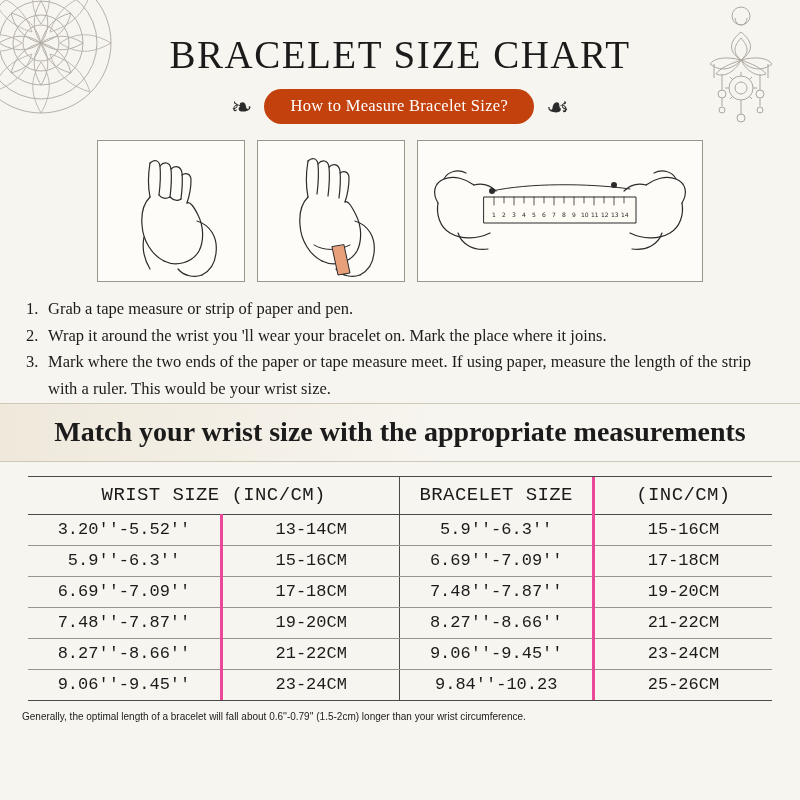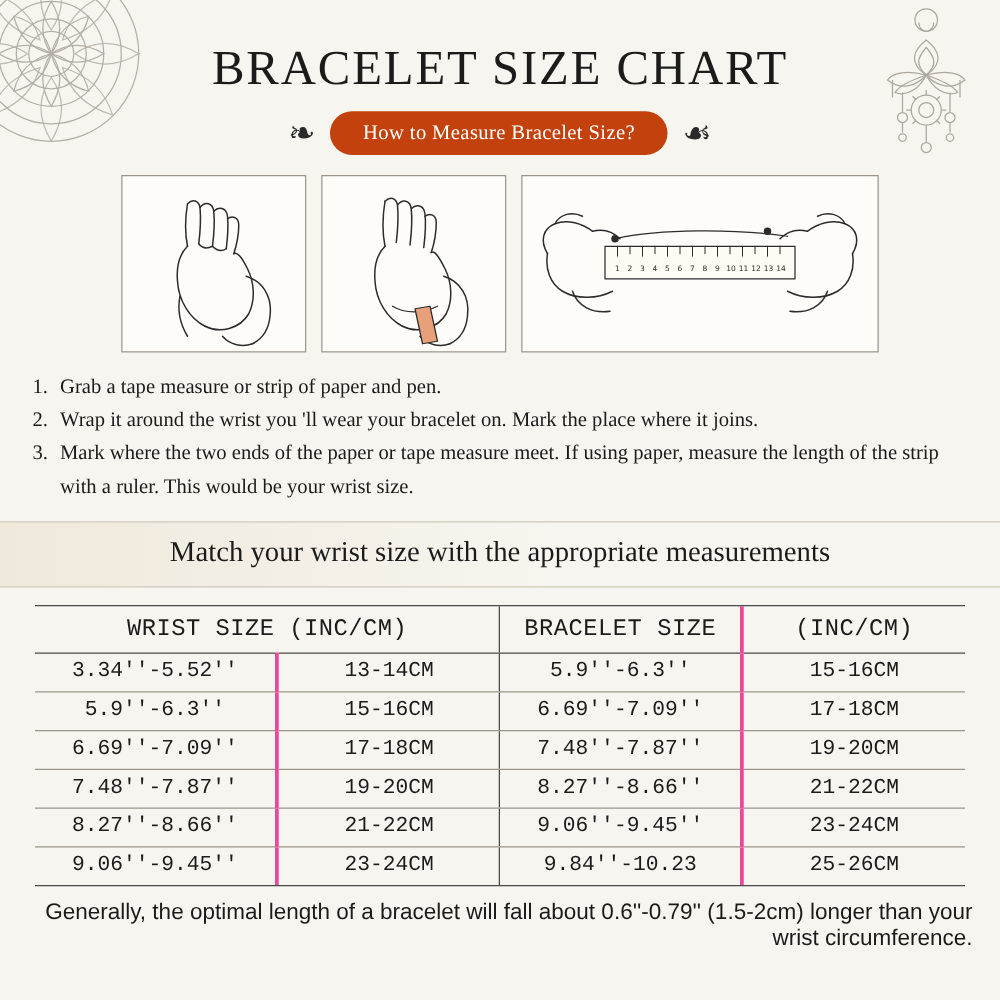--- a/index.html
+++ b/index.html
@@ -85,28 +85,28 @@
   }
   .step {
     display: flex;
     gap: 6px;
   }
   .step .num { width: 16px; flex: none; }
   .step .txt { flex: 1; }
 
   
   .match-band {
-    margin-top: 14px;
     padding: 10px 30px 12px 30px;
     background: linear-gradient(90deg, #efe9dc 0%, #f3eee4 25%, #f7f5ef 55%, #f7f5ef 100%);
     border-top: 1px solid #cfc8b9;
     border-bottom: 1px solid #cfc8b9;
     text-align: center;
-    font-size: 23px;
+    font-size: 28px;
     line-height: 1.25;
+    font-weight: bold;
   }
 
   
   .table-wrap {
     margin: 14px 28px 0 28px;
     border-top: 1px solid #4a4a4a;
     border-bottom: 1px solid #4a4a4a;
   }
   table {
     width: 100%;
@@ -130,22 +130,22 @@
   .vsep { border-left: 3px solid #ec4899; }
   .vsep-strong { border-left: 1px solid #4a4a4a; }
   col.c1 { width: 26%; }
   col.c2 { width: 24%; }
   col.c3 { width: 26%; }
   col.c4 { width: 24%; }
 
   
   .footnote {
     margin: 10px 22px 0 22px;
-    text-align: right;
-    font-size: 18px;
+    text-align: left;
+    font-size: 10px;
     font-family: "Liberation Sans", sans-serif;
     color: #1b1b1b;
   }
 </style>
 </head>
 <body>
 
 <div class="ornament left">
   <svg width="150" height="150" viewBox="0 0 150 150" fill="none" stroke="#7d776c" stroke-width="1">
     <circle cx="75" cy="75" r="18"></circle>
@@ -321,21 +321,21 @@
     </colgroup>
     <thead>
       <tr>
         <th colspan="2">WRIST SIZE (INC/CM)</th>
         <th class="vsep-strong">BRACELET SIZE</th>
         <th class="vsep">(INC/CM)</th>
       </tr>
     </thead>
     <tbody>
       <tr>
-        <td>3.34''-5.52''</td>
+        <td>3.20''-5.52''</td>
         <td class="vsep">13-14CM</td>
         <td class="vsep-strong">5.9''-6.3''</td>
         <td class="vsep">15-16CM</td>
       </tr>
       <tr>
         <td>5.9''-6.3''</td>
         <td class="vsep">15-16CM</td>
         <td class="vsep-strong">6.69''-7.09''</td>
         <td class="vsep">17-18CM</td>
       </tr>

